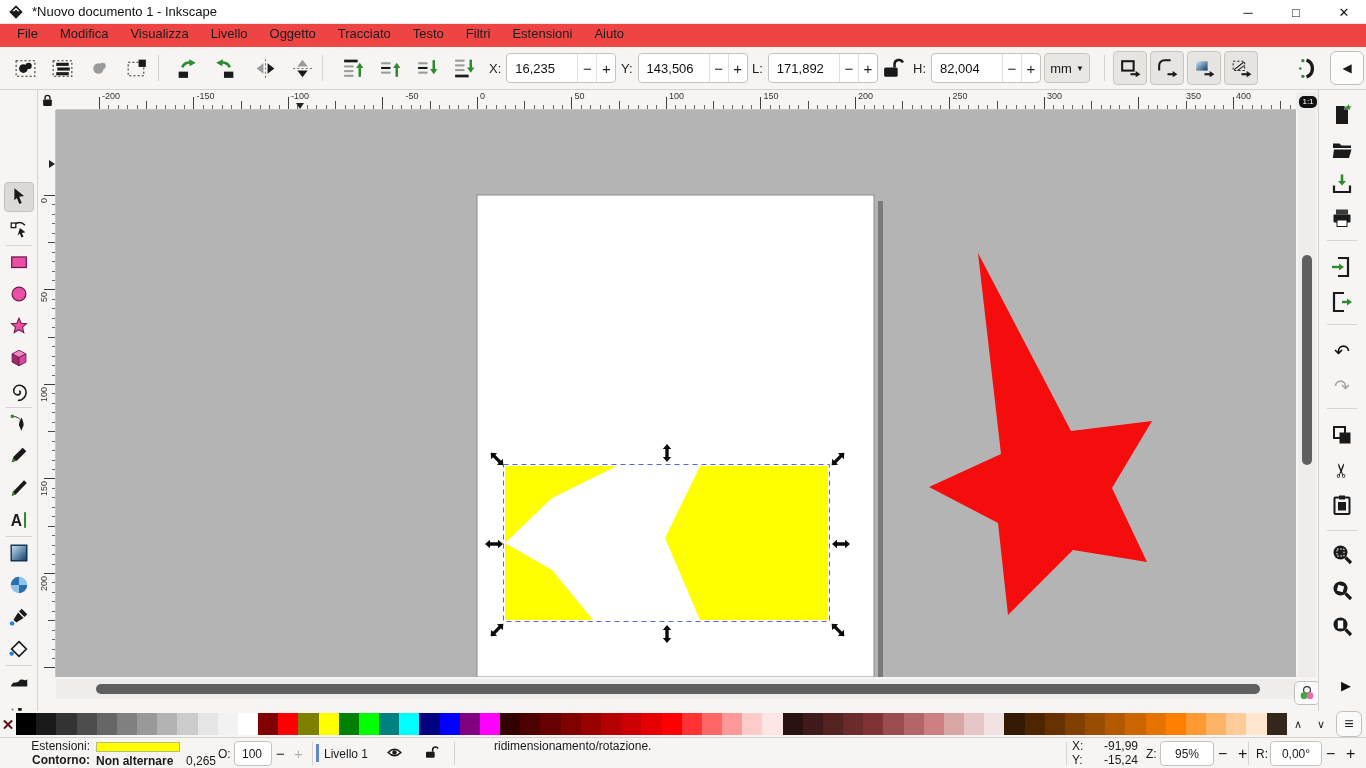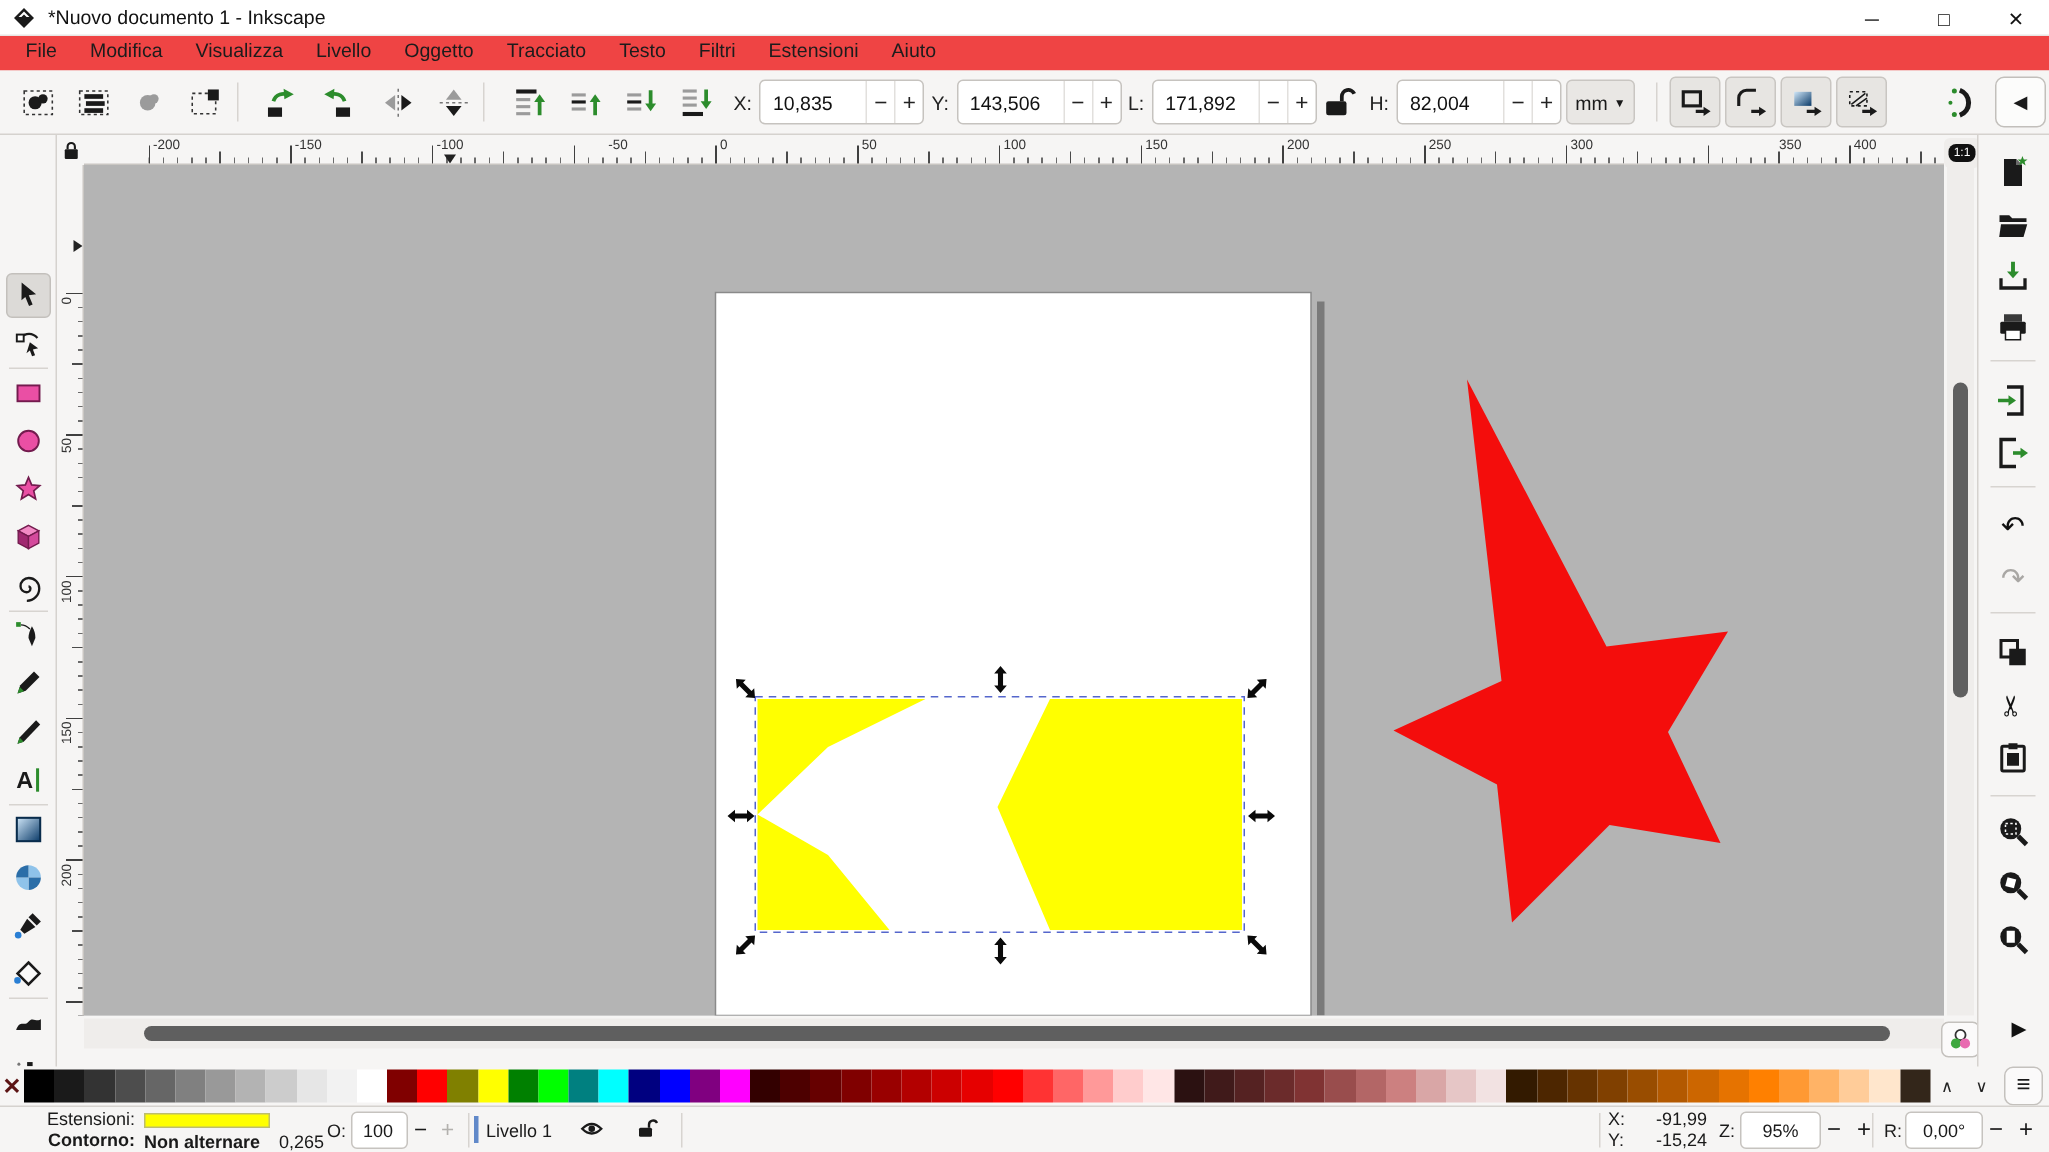--- a/index.html
+++ b/index.html
@@ -234,21 +234,21 @@
         <rect x="3" y="8" width="9" height="2" fill="#9b9b9b"></rect>
         <rect x="3" y="12.5" width="9" height="2" fill="#9b9b9b"></rect>
         <path d="M18 3.5 V12" stroke="#2c8c2c" stroke-width="2.4" fill="none"></path>
         <path d="M18 16 L14.5 11 L21.5 11 Z" fill="#2c8c2c"></path>
       </svg>
     </div>
 
   <div class="abs spin" style="left:489px">
     <span class="slabel">X:</span>
     <div class="sctl">
-      <div class="sval">10,835</div>
+      <div class="sval">16,235</div>
       <div class="sbtn">−</div>
       <div class="sbtn">+</div>
     </div>
   </div>
   <div class="abs spin" style="left:621px">
     <span class="slabel">Y:</span>
     <div class="sctl">
       <div class="sval">143,506</div>
       <div class="sbtn">−</div>
       <div class="sbtn">+</div>
@@ -712,20 +712,21 @@
       </svg>
     </div>
   <div id="lock-btn" class="sb">
       <svg width="16" height="17" viewBox="0 0 24 24">
         <rect x="3" y="11" width="13" height="9" rx="1.5" fill="#1a1a1a"></rect>
         <path d="M13 11 V8 a4.2 4.2 0 0 1 8 -1.8" stroke="#1a1a1a" stroke-width="2.4" fill="none"></path>
       </svg>
     </div>
   <div class="sbsep sb" style="left:454px"></div>
   <div id="msg" class="sb">
+    <div>ridimensionamento/rotazione.</div>
   </div>
   <div class="sbsep sb" style="left:1066px"></div>
   <div id="xy" class="sb">
     <div class="row">
         <span>X:</span>
         <span>-91,99</span>
       </div>
     <div class="row">
         <span>Y:</span>
         <span>-15,24</span>

